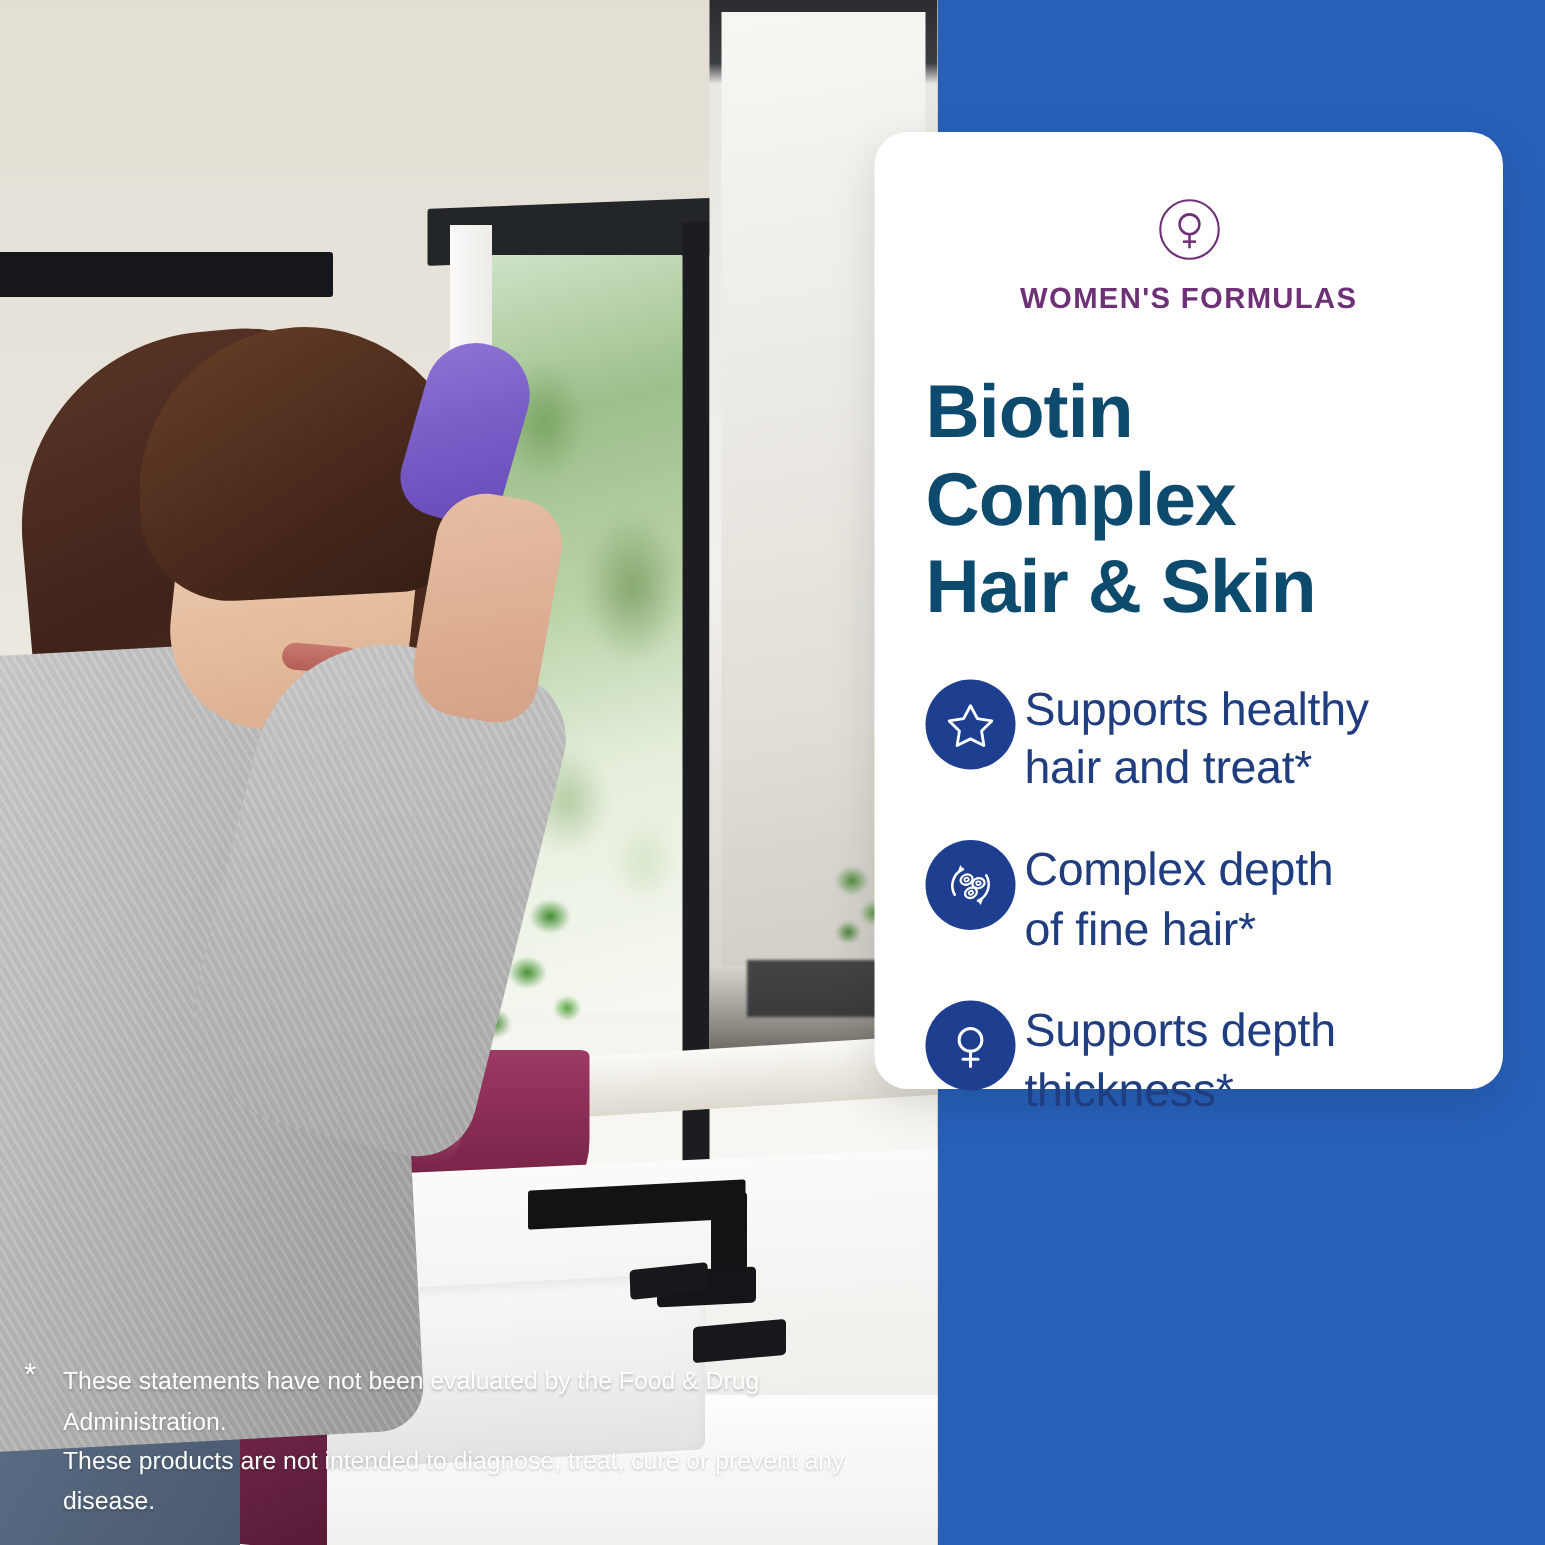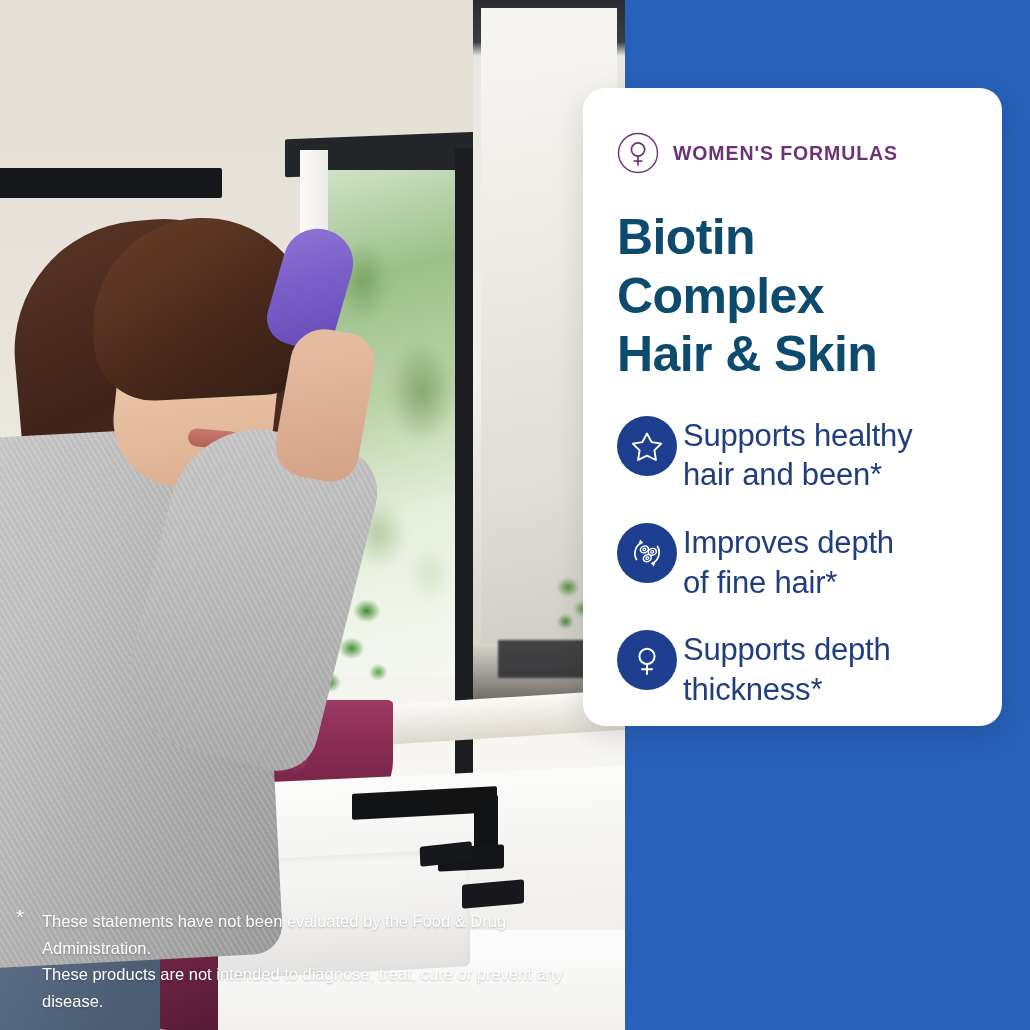--- a/index.html
+++ b/index.html
@@ -266,20 +266,21 @@
     border-radius: 22px;
     box-shadow: 0 10px 30px rgba(0,0,0,.12);
     padding: 44px 34px 0 34px;
   }
 
   .eyebrow {
     display: flex;
     align-items: center;
     gap: 14px;
     margin-bottom: 34px;
+    flex-direction: column;
   }
   .eyebrow .badge {
     width: 42px; height: 42px; flex: 0 0 42px;
     display: block;
   }
   .eyebrow .eyebrow-text {
     font-size: 19.5px;
     font-weight: 700;
     letter-spacing: .9px;
     color: #6d3176;
@@ -408,39 +409,39 @@
     </div>
 
     <div class="benefits">
 
       <div class="benefit">
         <span class="bicon">
           <svg viewBox="0 0 40 40" width="40" height="40" aria-hidden="true">
             <path d="M20 7.5 L24.6 16.1 L34.2 17.6 L27.4 24.4 L28.9 34 L20 29.6 L11.1 34 L12.6 24.4 L5.8 17.6 L15.4 16.1 Z" fill="none" stroke="#ffffff" stroke-width="1.9" stroke-linejoin="round"></path>
           </svg>
         </span>
-        <span class="btext"><span>Supports healthy</span><br><span>hair and been*</span></span>
+        <span class="btext"><span>Supports healthy</span><br><span>hair and treat*</span></span>
       </div>
 
       <div class="benefit">
         <span class="bicon">
           <svg viewBox="0 0 40 40" width="40" height="40" aria-hidden="true">
             <path d="M9.5 26.5 A12 12 0 0 1 15 9.5" fill="none" stroke="#ffffff" stroke-width="1.7" stroke-linecap="round"></path>
             <path d="M13.2 6.6 L15.6 9.8 L11.7 10.6 Z" fill="#ffffff"></path>
             <path d="M30.5 13.5 A12 12 0 0 1 25 30.5" fill="none" stroke="#ffffff" stroke-width="1.7" stroke-linecap="round"></path>
             <path d="M26.8 33.4 L24.4 30.2 L28.3 29.4 Z" fill="#ffffff"></path>
             <ellipse cx="17.4" cy="16.4" rx="4.1" ry="3.3" fill="none" stroke="#ffffff" stroke-width="1.5" transform="rotate(-22 17.4 16.4)"></ellipse>
             <ellipse cx="17.4" cy="16.4" rx="1.5" ry="1.2" fill="none" stroke="#ffffff" stroke-width="1.2" transform="rotate(-22 17.4 16.4)"></ellipse>
             <ellipse cx="25.3" cy="18.8" rx="4.1" ry="3.3" fill="none" stroke="#ffffff" stroke-width="1.5" transform="rotate(-16 25.3 18.8)"></ellipse>
             <ellipse cx="25.3" cy="18.8" rx="1.5" ry="1.2" fill="none" stroke="#ffffff" stroke-width="1.2" transform="rotate(-16 25.3 18.8)"></ellipse>
             <ellipse cx="20.3" cy="25.2" rx="4.1" ry="3.3" fill="none" stroke="#ffffff" stroke-width="1.5" transform="rotate(-28 20.3 25.2)"></ellipse>
             <ellipse cx="20.3" cy="25.2" rx="1.5" ry="1.2" fill="none" stroke="#ffffff" stroke-width="1.2" transform="rotate(-28 20.3 25.2)"></ellipse>
           </svg>
         </span>
-        <span class="btext"><span>Improves depth</span><br><span>of fine hair*</span></span>
+        <span class="btext"><span>Complex depth</span><br><span>of fine hair*</span></span>
       </div>
 
       <div class="benefit">
         <span class="bicon">
           <svg viewBox="0 0 40 40" width="40" height="40" aria-hidden="true">
             <circle cx="20" cy="16.3" r="7.6" fill="none" stroke="#ffffff" stroke-width="2"></circle>
             <line x1="20" y1="23.9" x2="20" y2="34" stroke="#ffffff" stroke-width="2" stroke-linecap="round"></line>
             <line x1="15" y1="29.2" x2="25" y2="29.2" stroke="#ffffff" stroke-width="2" stroke-linecap="round"></line>
           </svg>
         </span>

